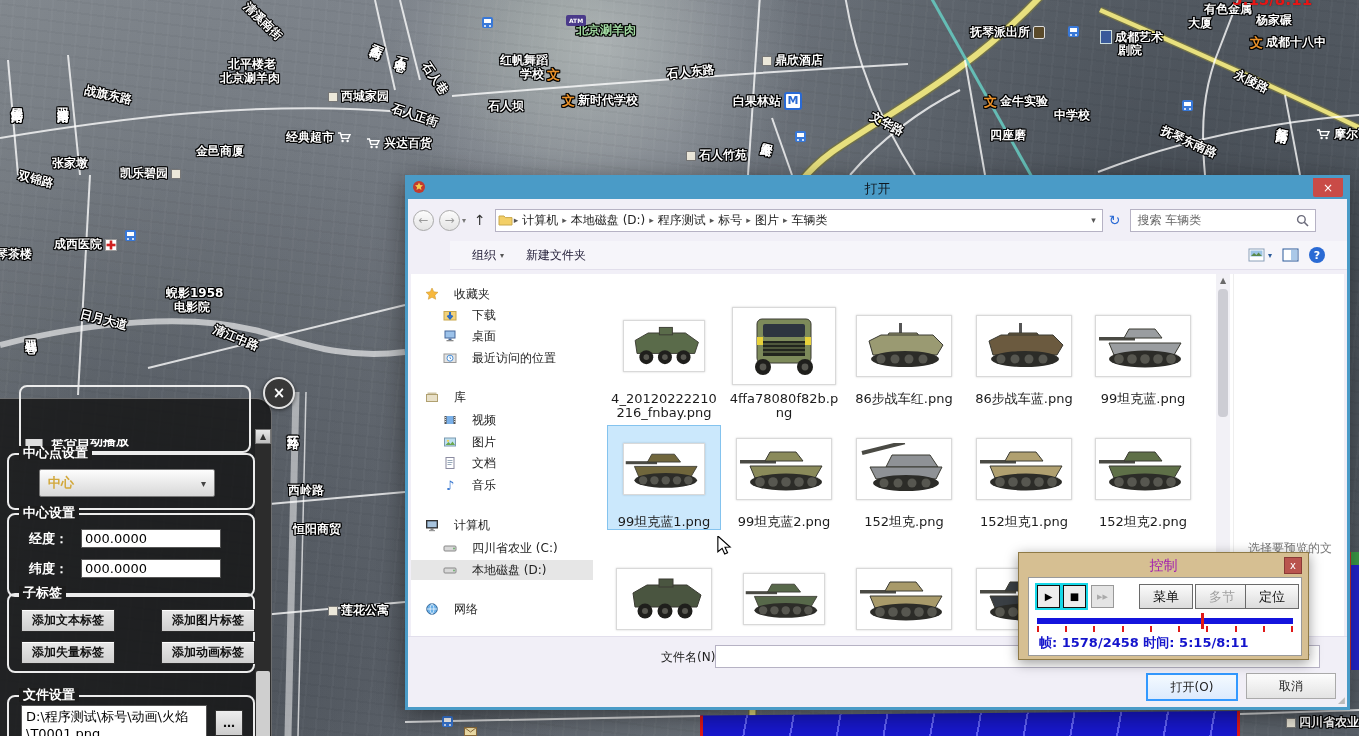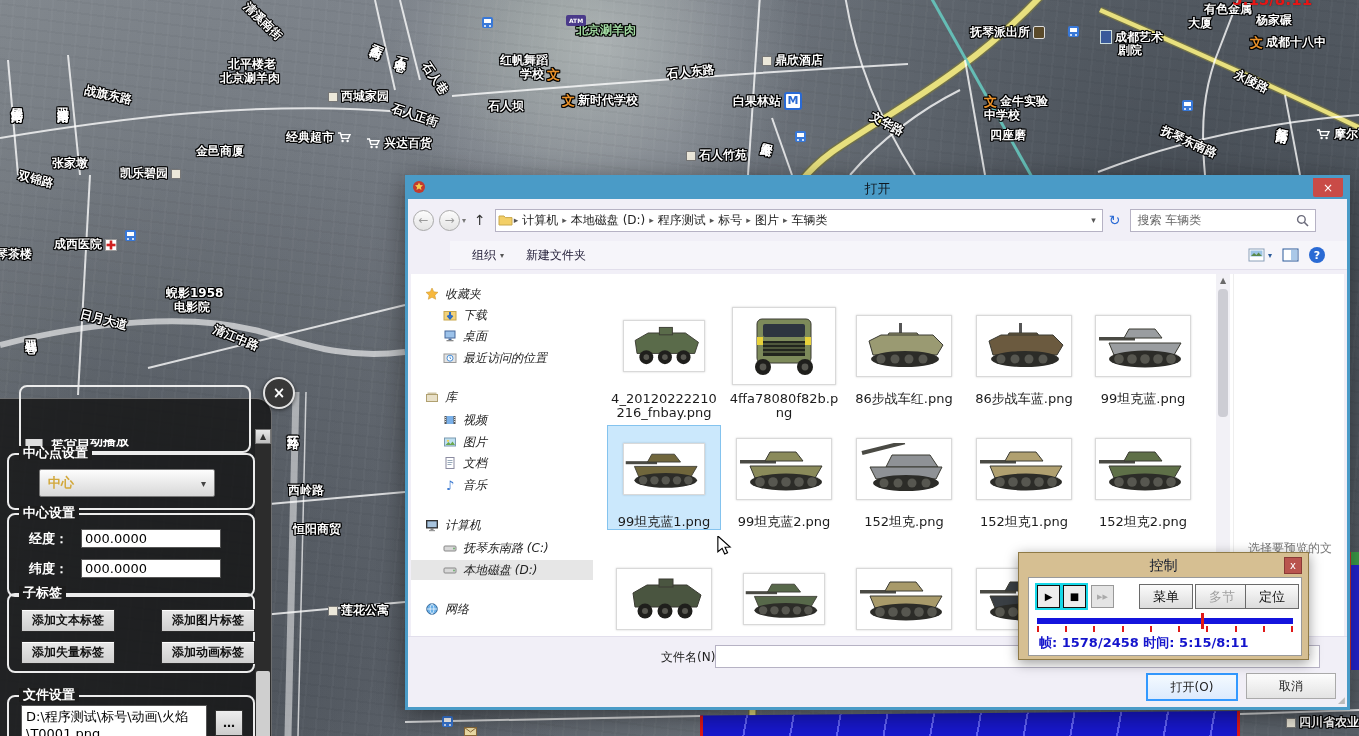--- a/index.html
+++ b/index.html
@@ -88,21 +88,21 @@
   #crumbbox .boxdrop{margin-left:auto;color:#555;font-size:9px;padding:0 4px;}
   #refresh-btn{color:#2a6ad4;font-size:14px;margin-left:6px;}
   #searchbox{height:23px;background:#fff;border:1px solid #b6b2c4;margin-left:10px;width:186px;display:flex;
     align-items:center;font-size:12px;color:#666;padding:0 6px;box-sizing:border-box;justify-content:space-between;}
   #toolbar{position:absolute;left:0;top:63px;right:0;height:28px;background:#f6f5fa;display:flex;
     align-items:center;font-size:12px;color:#24203a;border-bottom:1px solid #e2dfec;margin-left:42px;}
   #toolbar .titem{margin-left:22px;display:flex;gap:4px;align-items:center;}
   #toolbar .right{margin-left:auto;display:flex;align-items:center;gap:10px;margin-right:22px;}
   #main{position:absolute;left:3px;top:96px;right:3px;height:368px;background:#fff;}
   #navpane{position:absolute;left:0;top:0;width:182px;height:100%;overflow:hidden;}
-  .navitem{position:absolute;height:20px;display:flex;align-items:center;gap:6px;font-size:12px;color:#222;width:100%;font-style:italic;}
+  .navitem{position:absolute;height:20px;display:flex;align-items:center;gap:15px;font-size:12px;color:#222;width:100%;}
   .navitem.sel{background:#e6e6e6;}
   #filegrid{position:absolute;left:183px;top:0;width:620px;height:100%;overflow:hidden;}
   .ftile{position:absolute;width:112px;text-align:center;}
   .ftile .thumbwrap{height:86px;display:flex;align-items:center;justify-content:center;}
   .ftile .thumb{background:#fff;border:1px solid #d9d9d9;box-shadow:0 0 2px rgba(0,0,0,.18);
     display:flex;align-items:center;justify-content:center;}
   .ftile .fname{font-size:13px;color:#1c1c1c;line-height:14px;margin-top:3px;word-break:break-all;}
   .ftile.sel{background:#cbe8fc;outline:1px solid #84c3ee;}
   #list-scroll{position:absolute;left:805px;top:0;width:14px;height:100%;background:#f2f1f6;}
   #list-scroll .arr{position:absolute;left:0;width:14px;height:14px;color:#6a6a6a;font-size:8px;
@@ -117,21 +117,21 @@
     box-sizing:border-box;font-size:12px;padding:0 4px;font-family:inherit;}
   #fname-drop{position:absolute;left:897px;top:6px;color:#555;font-size:9px;}
   .dlgbtn{position:absolute;top:36px;width:88px;height:24px;background:linear-gradient(#fdfdfd,#e3e3e3);
     border:1px solid #aaa;font-size:12px;color:#222;display:flex;align-items:center;justify-content:center;}
   #btn-open{left:738px;border:2px solid #39f;background:linear-gradient(#f4faff,#dceafd);}
   #btn-cancel{left:838px;}
   #grip{position:absolute;right:2px;bottom:2px;color:#bbb;font-size:9px;}
   
   #control{position:absolute;left:1018px;top:552px;width:291px;height:108px;z-index:30;background:#d6bf92;
     border:1px solid #8f7a46;box-shadow:0 3px 12px rgba(0,0,0,.4);box-sizing:border-box;}
-  #control .ttl{position:absolute;top:4px;left:0;right:0;text-align:center;font-size:14px;color:#0f172a;}
+  #control .ttl{position:absolute;top:4px;left:0;right:0;text-align:center;font-size:14px;color:#a21caf;}
   #ctl-close{position:absolute;right:6px;top:4px;width:16px;height:15px;background:#b9544e;border:1px solid #8a3a36;
     color:#fff;font-size:10px;display:flex;align-items:center;justify-content:center;}
   #ctl-inner{position:absolute;left:9px;top:24px;width:272px;height:77px;background:#fff;border:1px solid #9a9a9a;}
   .avbtn{position:absolute;top:7px;width:21px;height:21px;background:#ececec;border:1px solid #111;
     outline:2px solid #16d8e8;display:flex;align-items:center;justify-content:center;font-size:10px;color:#000;}
   .avbtn.dis{outline:none;border:1px solid #999;color:#aaa;background:#e4e4e4;font-size:7px;}
   .cbtn{position:absolute;top:6px;width:52px;height:23px;background:linear-gradient(#fbfbfb,#dcdcdc);
     border:1px solid #6a6a6a;font-size:13px;color:#111;display:flex;align-items:center;justify-content:center;}
   .cbtn.dis{color:#9f9f9f;}
   #slider{position:absolute;left:8px;top:38px;width:256px;height:18px;}
@@ -306,21 +306,21 @@
           <span class="mapicon" style="display:inline-block;vertical-align:middle;color:#e8902a;font-size:13px;font-weight:bold">文</span>
           <span>成都十八中</span>
         </div>
         <div class="maplabel" style="left: 1238px; top: 68px; transform: rotate(26deg);">
           <span>永陵路</span>
         </div>
         <div class="maplabel" style="left: 984px; top: 95px;">
           <span class="mapicon" style="display:inline-block;vertical-align:middle;color:#e8902a;font-size:13px;font-weight:bold">文</span>
           <span>金牛实验</span>
         </div>
-        <div class="maplabel" style="left: 960px; top: 109px; padding-left: 24px;">
+        <div class="maplabel" style="left: 1030px; top: 109px; padding-left: 24px;">
           <span>中学校</span>
         </div>
         <div class="maplabel" style="left: 990px; top: 129px;">
           <span>四座磨</span>
         </div>
         <div class="maplabel" style="left: 1164px; top: 124px; transform: rotate(24deg);">
           <span>抚琴东南路</span>
         </div>
         <div class="maplabel vert" style="left: 1278px; top: 118px; transform: rotate(10deg);">
           <span>抚琴南路</span>
@@ -621,21 +621,21 @@
             </span>
             <span>计算机</span>
           </div>
           <div class="navitem" style="top: 264px; padding-left: 32px;">
             <span style="display:flex">
               <svg width="14" height="14" viewBox="0 0 14 14">
                 <rect x="1" y="5" width="12" height="5" rx="1" fill="#d8d8d8" stroke="#888"></rect>
                 <circle cx="11" cy="7.5" r="0.9" fill="#6a6"></circle>
               </svg>
             </span>
-            <span>抚琴东南路 (C:)</span>
+            <span>四川省农业 (C:)</span>
           </div>
           <div class="navitem sel" style="top: 286px; padding-left: 32px;">
             <span style="display:flex">
               <svg width="14" height="14" viewBox="0 0 14 14">
                 <rect x="1" y="5" width="12" height="5" rx="1" fill="#d8d8d8" stroke="#888"></rect>
                 <circle cx="11" cy="7.5" r="0.9" fill="#6a6"></circle>
               </svg>
             </span>
             <span>本地磁盘 (D:)</span>
           </div>

